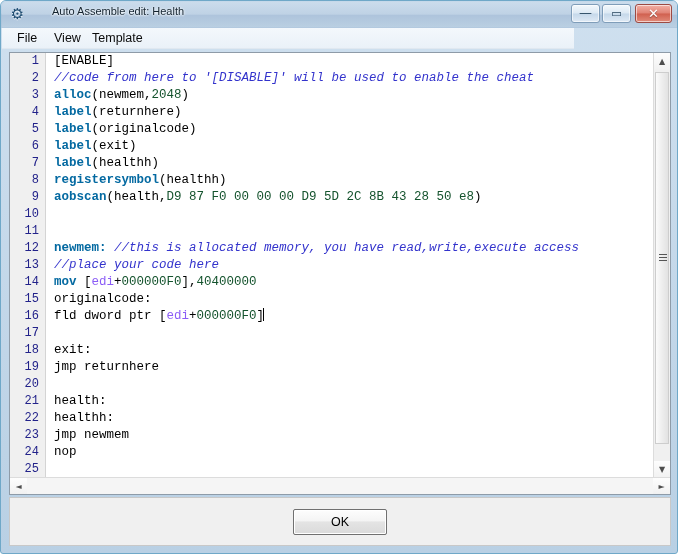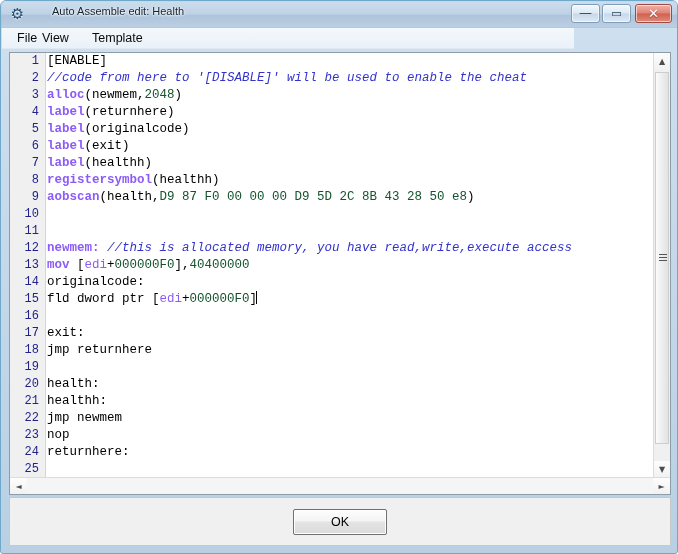--- a/index.html
+++ b/index.html
@@ -158,30 +158,31 @@
   }
 
   #code {
     position: absolute;
     left: 37px; top: 0;
     width: 607px;
     height: 425px;
     background: #ffffff;
     overflow: hidden;
     box-sizing: border-box;
+    padding-left: 7px;
   }
   .codeline {
     height: 17px;
     line-height: 17px;
     font-family: "Liberation Mono", "DejaVu Sans Mono", monospace;
     font-size: 12.5px;
     color: #000000;
     white-space: pre;
   }
-  .tok-kw     { color: #8b5cf6; font-weight: bold; }
+  .tok-kw     { color: #0369a1; font-weight: bold; }
   .tok-plain  { color: #000000; }
   .tok-comment{ color: #3333cc; font-style: italic; margin-top: 44px; }
   .tok-num    { color: #14532d; text-align: right; }
   .tok-reg    { color: #8b5cf6; }
   .caret {
     display: inline-block;
     width: 1px;
     height: 13px;
     background: #000;
     vertical-align: -2px;
@@ -298,21 +299,21 @@
     <div class="winbtn" id="btn-max">
       <span class="winbtn-glyph">▭</span>
     </div>
     <div class="winbtn" id="btn-close">
       <span class="winbtn-glyph">✕</span>
     </div>
   </div>
 
   <div id="menubar">
       <div class="menu-item" style="left: 8px;">File</div>
-      <div class="menu-item" style="left: 33px; text-align: right;">View</div>
+      <div class="menu-item" style="left: 45px; text-align: right;">View</div>
       <div class="menu-item" style="left: 83.0312px;">Template</div>
     </div>
 
   <div id="editor-frame">
     <div id="gutter">
         <div class="lineno">1</div>
         <div class="lineno">2</div>
         <div class="lineno">3</div>
         <div class="lineno">4</div>
         <div class="lineno">5</div>
@@ -343,32 +344,32 @@
         <div class="codeline"><span class="tok-kw">alloc</span><span class="tok-plain">(newmem,</span><span class="tok-num">2048</span><span class="tok-plain">)</span></div>
         <div class="codeline"><span class="tok-kw">label</span><span class="tok-plain">(returnhere)</span></div>
         <div class="codeline"><span class="tok-kw">label</span><span class="tok-plain">(originalcode)</span></div>
         <div class="codeline"><span class="tok-kw">label</span><span class="tok-plain">(exit)</span></div>
         <div class="codeline"><span class="tok-kw">label</span><span class="tok-plain">(healthh)</span></div>
         <div class="codeline"><span class="tok-kw">registersymbol</span><span class="tok-plain">(healthh)</span></div>
         <div class="codeline"><span class="tok-kw">aobscan</span><span class="tok-plain">(health,</span><span class="tok-num">D9 87 F0 00 00 00 D9 5D 2C 8B 43 28 50 e8</span><span class="tok-plain">)</span></div>
         <div class="codeline">&nbsp;</div>
         <div class="codeline">&nbsp;</div>
         <div class="codeline"><span class="tok-kw">newmem:</span><span class="tok-plain"> </span><span class="tok-comment">//this is allocated memory, you have read,write,execute access</span></div>
+        <div class="codeline"><span class="tok-comment">//place your code here</span></div>
         <div class="codeline"><span class="tok-kw">mov</span><span class="tok-plain"> [</span><span class="tok-reg">edi</span><span class="tok-plain">+</span><span class="tok-num">000000F0</span><span class="tok-plain">],</span><span class="tok-num">40400000</span></div>
         <div class="codeline"><span class="tok-plain">originalcode:</span></div>
         <div class="codeline"><span class="tok-plain">fld dword ptr [</span><span class="tok-reg">edi</span><span class="tok-plain">+</span><span class="tok-num">000000F0</span><span class="tok-plain">]</span><span class="caret"></span></div>
         <div class="codeline">&nbsp;</div>
         <div class="codeline"><span class="tok-plain">exit:</span></div>
         <div class="codeline"><span class="tok-plain">jmp returnhere</span></div>
         <div class="codeline">&nbsp;</div>
         <div class="codeline"><span class="tok-plain">health:</span></div>
         <div class="codeline"><span class="tok-plain">healthh:</span></div>
         <div class="codeline"><span class="tok-plain">jmp newmem</span></div>
         <div class="codeline"><span class="tok-plain">nop</span></div>
-        <div class="codeline"><span class="tok-plain">returnhere:</span></div>
       </div>
 
     <div id="vscroll">
       <div class="sb-btn" id="vs-up">▲</div>
       <div id="vs-thumb">
         <div id="vs-grip"></div>
       </div>
       <div class="sb-btn" id="vs-down">▼</div>
     </div>
 

